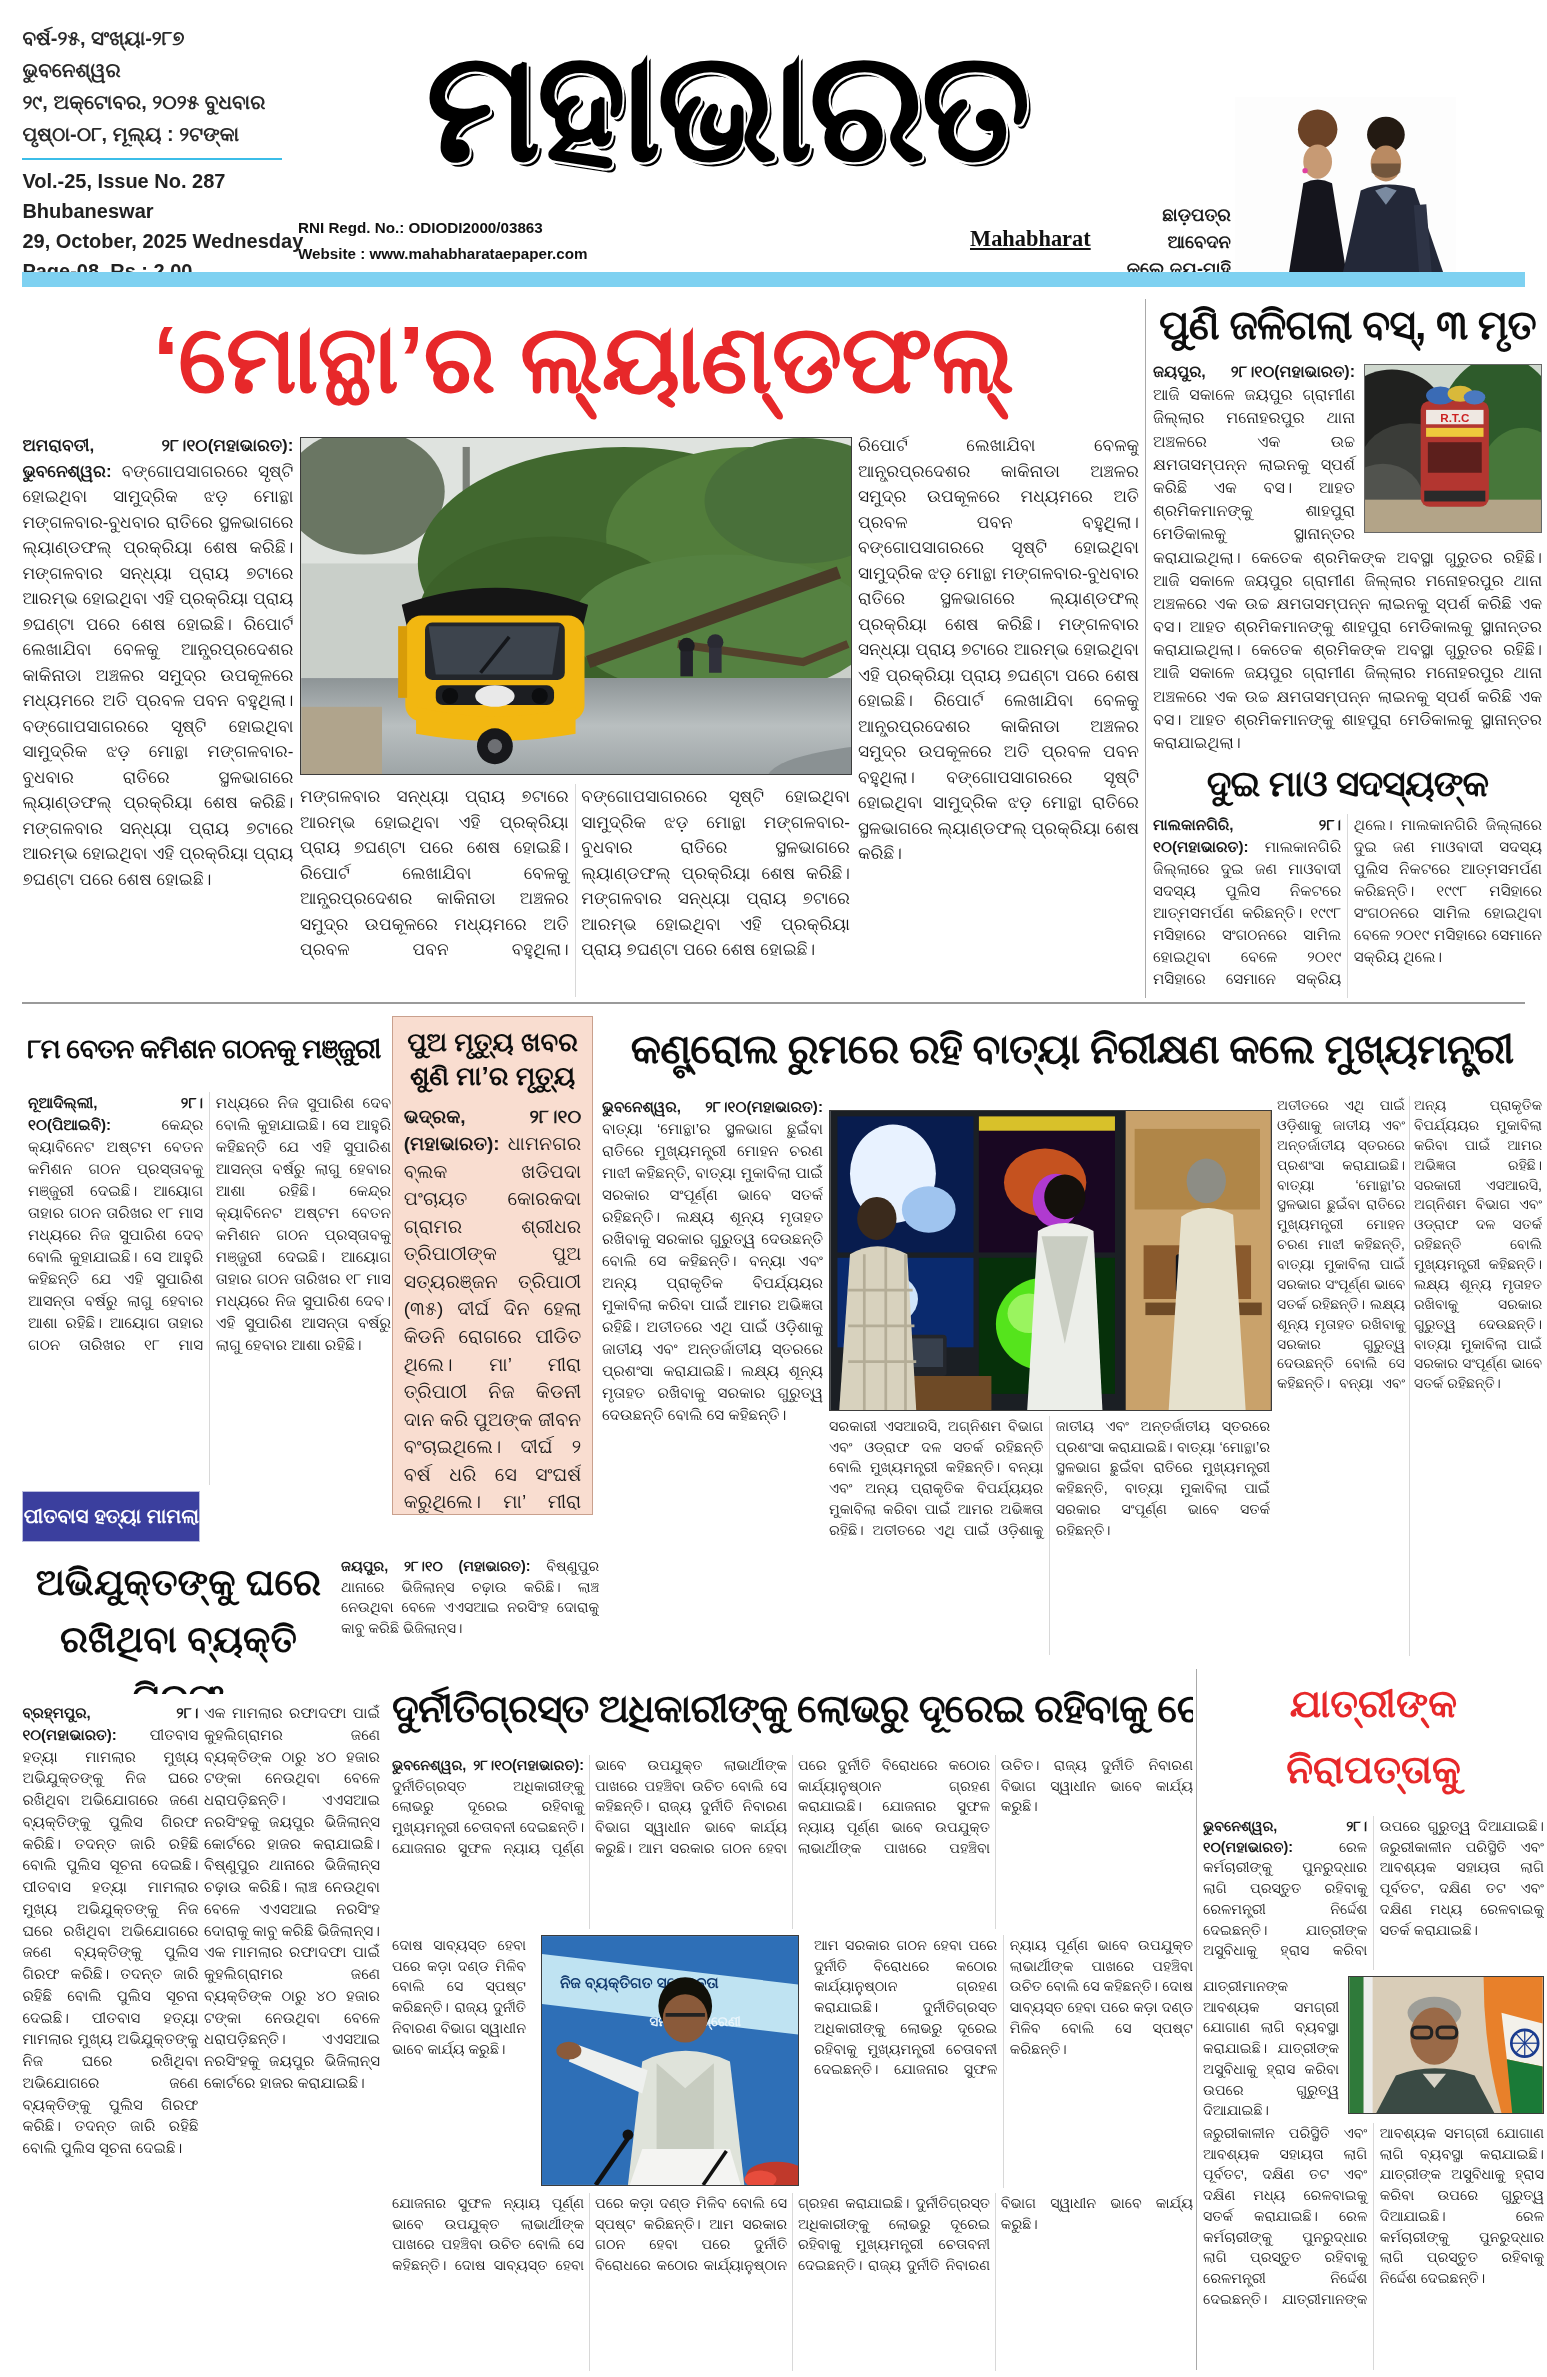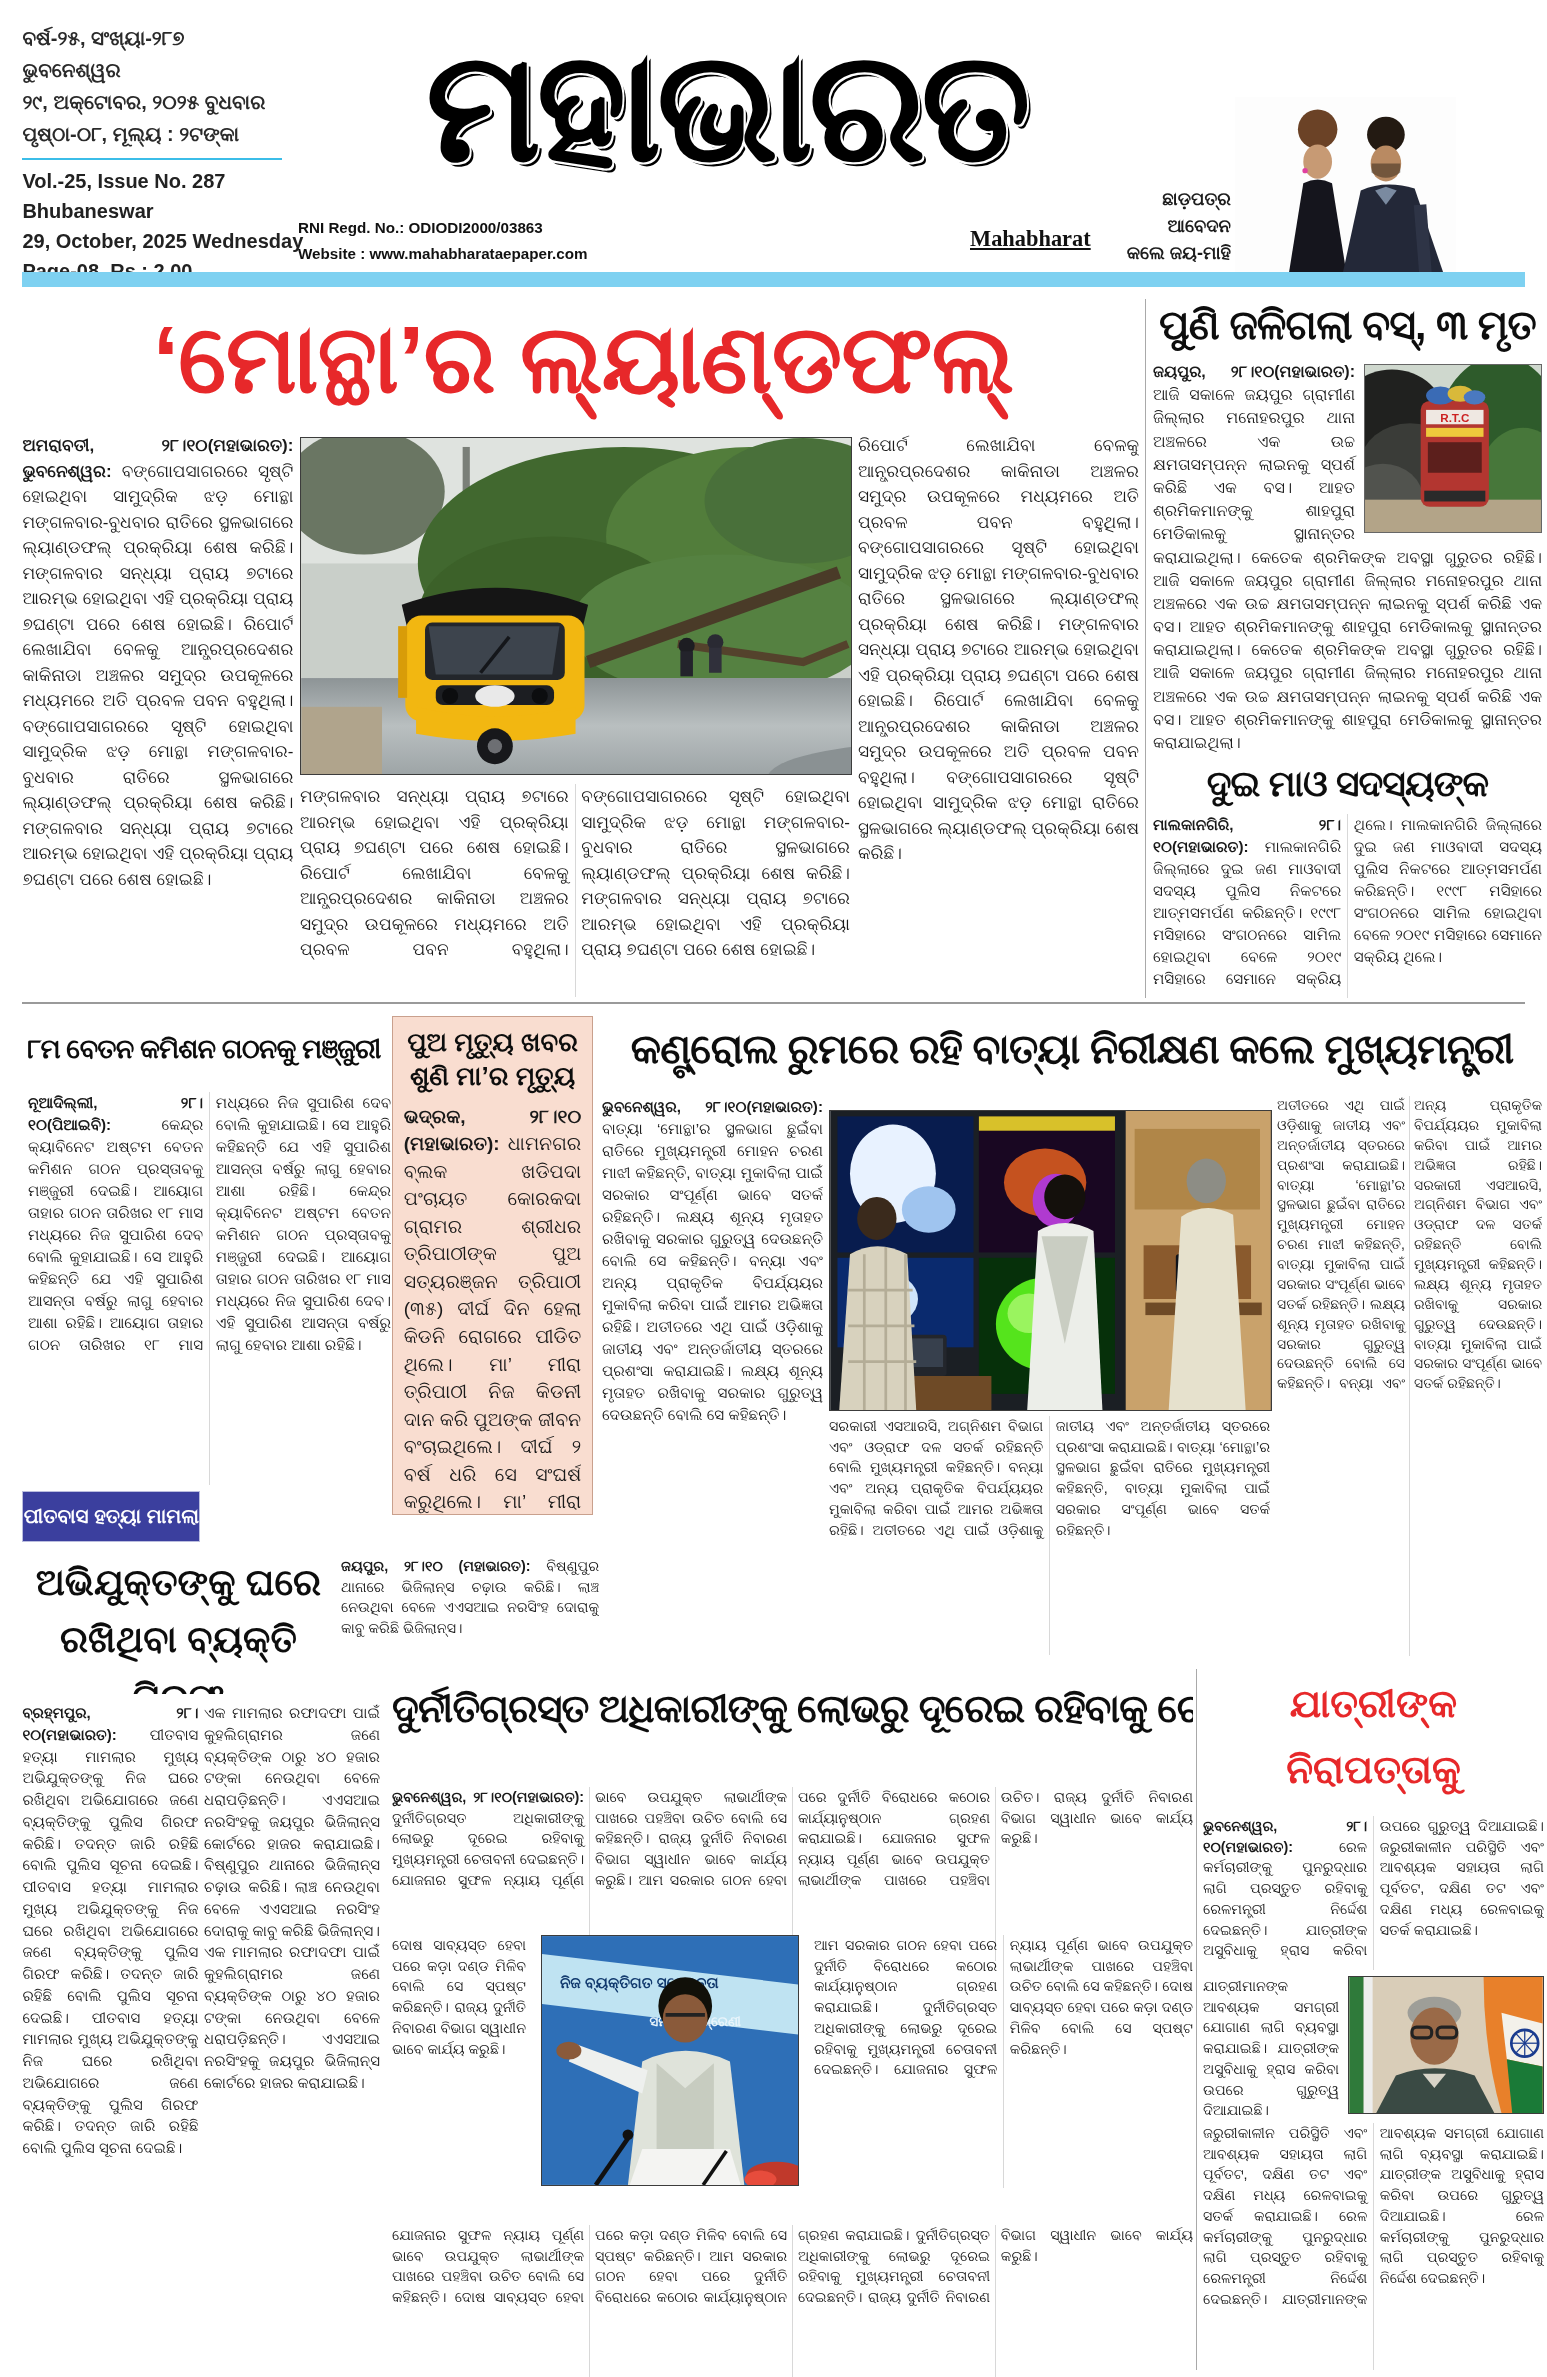--- a/index.html
+++ b/index.html
@@ -5,21 +5,21 @@
   html,body{margin:0;padding:0;background:#e8e8e8;}
   .page{position:relative;width:1547px;height:2377px;background:#ffffff;overflow:hidden;
         font-family:"Liberation Sans",sans-serif;color:#191919;}
   .abs{position:absolute;}
   .txt{font-size:15.2px;line-height:1.45;text-align:justify;overflow:hidden;}
   .txt-lg{font-size:17px;line-height:1.5;}
   .txt-sm{font-size:14px;line-height:1.42;}
   .dl{font-weight:bold;}
   .hl{font-weight:900;color:#0d0d0d;text-align:center;line-height:1.1;letter-spacing:-0.9px;overflow:hidden;}
   .c2{columns:2;column-gap:12.6px;column-rule:0.9px solid #d8d8d8;}
-  .c4{columns:4;column-gap:10.8px;column-rule:0.9px solid #d8d8d8;margin-top:32px;}
+  .c4{columns:4;column-gap:10.8px;column-rule:0.9px solid #d8d8d8;}
   .rule-v{background:#a9a9a9;width:0.9px;}
   .rule-h{background:#9a9a9a;height:1.8px;}
   .photo{border:1.8px solid #3c3c3c;overflow:hidden;background:#d8d8d2;}
   .photo svg{display:block;}
   .masthead-title{font-weight:900;letter-spacing:-4.5px;color:#000;text-align:center;
                   font-family:"DejaVu Sans",sans-serif;
                   text-shadow:1.8px 1.8px 0 #fff,-1.8px -1.8px 0 #fff,1.8px -1.8px 0 #fff,-1.8px 1.8px 0 #fff,3.6px 3.6px 0 #000;}
   .info-line{font-weight:bold;font-size:20px;line-height:32px;color:#2a2a2a;white-space:nowrap;}
   .info-line-en{font-weight:bold;font-size:20px;line-height:30px;color:#222;white-space:nowrap;}
   .cyan-rule{width:260px;height:2.7px;background:#3bbde8;margin:8px 0 6.3px 0;}
@@ -50,21 +50,21 @@
     <div class="info-line-en">Page-08, Rs.: 2.00</div>
   </div>
 
   <div class="abs masthead-title" style="left:300px;top:-12.6px;width:852px;height:240px;font-size:154px;line-height:240px;">ମହାଭାରତ</div>
 
   <div class="abs rni" style="left:298px;top:215px;">RNI Regd. No.: ODIODI2000/03863</div>
   <div class="abs rni" style="left:298px;top:241px;">Website : www.mahabharataepaper.com</div>
 
   <div class="abs mah-en" style="left:970px;top:226px;width:170px;">Mahabharat</div>
 
-  <div class="abs promo-cap" style="left:1104px;top:186px;width:127px;">
+  <div class="abs promo-cap" style="left:1104px;top:202px;width:127px;">
     <div>ଛାଡ଼ପତ୍ର</div>
     <div>ଆବେଦନ</div>
     <div>କଲେ ଜୟ-ମାହି</div>
   </div>
 
   <div class="abs" style="left:1235px;top:97px;width:221px;height:176px;overflow:hidden;background:#fff;">
     <svg width="221" height="176" viewBox="0 0 246 196">
       <rect width="246" height="196" fill="#fdfdfd"></rect>
       <circle cx="92" cy="36" r="22" fill="#6b4226"></circle>
       <ellipse cx="92" cy="72" rx="16" ry="19" fill="#c79a74"></ellipse>

